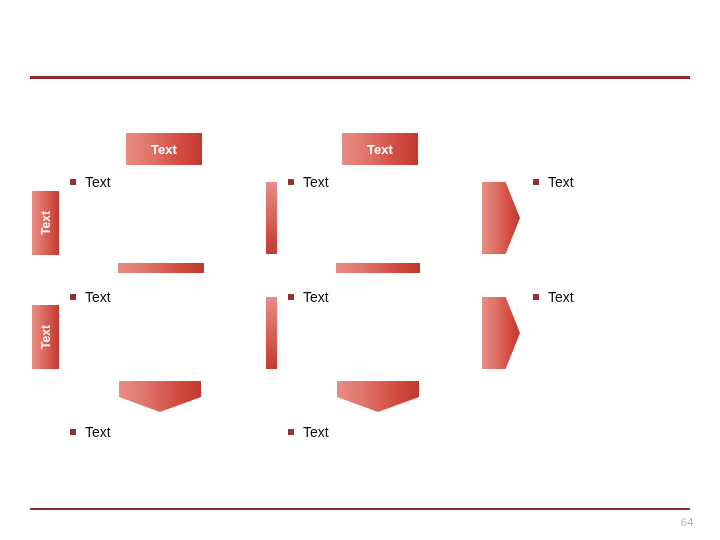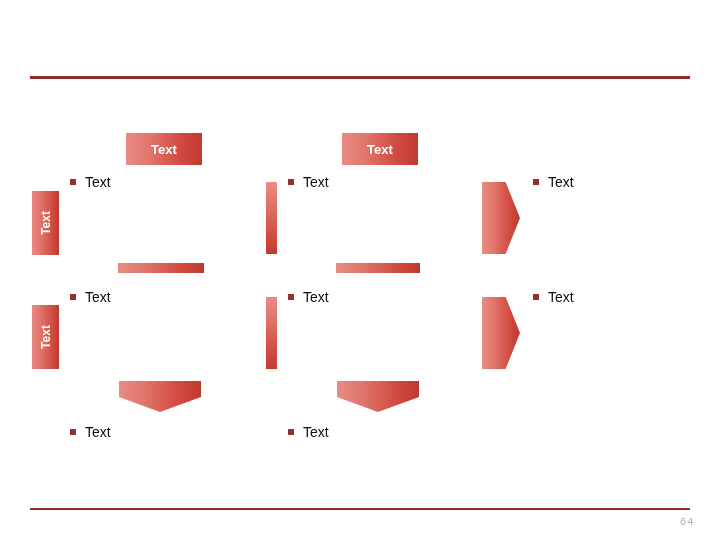--- a/index.html
+++ b/index.html
@@ -31,21 +31,21 @@
   .rule.top    { top: 76px; }
   .rule.bottom { top: 508px; height: 2px; }
 
   
   .page-number {
     position: absolute;
     right: 26px;
     top: 516px;
     font-size: 11px;
     color: #b3b3b3;
-    font-family: Liberation Mono, monospace;
+    font-family: Liberation Sans, sans-serif;
     letter-spacing: 0.5px;
   }
 
   
   .grad-h {
     background: linear-gradient(to right, #e98c84 0%, #e0766c 30%, #d24b41 72%, #c0392f 100%);
   }
   .grad-v-bar {
     background: linear-gradient(to bottom, #e98c84 0%, #dd6f66 35%, #cf4d43 75%, #c23c32 100%);
   }

